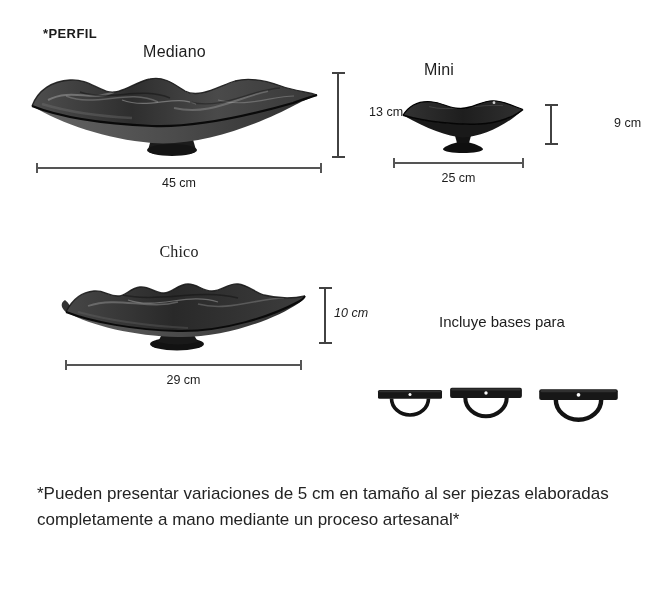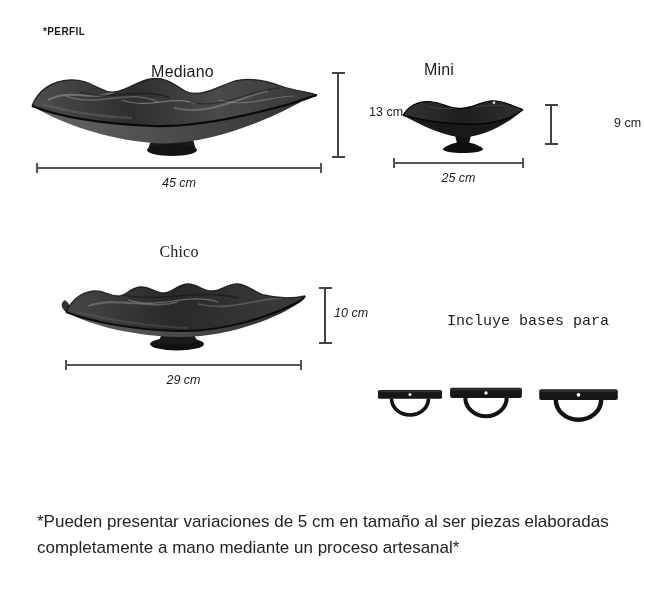--- a/index.html
+++ b/index.html
@@ -6,42 +6,42 @@
   body{
     width:645px;height:603px;
     background:#ffffff;
     font-family:"Liberation Sans","DejaVu Sans",sans-serif;
     color:#1f1f1f;
     position:relative;
     overflow:hidden;
   }
   .abs{position:absolute;}
   .title{font-size:16px;color:#1d1d1d;text-align:center;letter-spacing:.2px;}
-  .profile{font-size:10px;font-weight:600;letter-spacing:.4px;color:#1a1a1a;}
+  .profile{font-size:13px;font-weight:600;letter-spacing:.4px;color:#1a1a1a;}
   .dim-label{font-size:12.5px;color:#1c1c1c;white-space:nowrap;}
-  .dim-label.center{text-align:center;font-style:italic;}
+  .dim-label.center{text-align:center;}
   
   .vline{position:absolute;width:2px;background:#424242;}
   .vline .cap{position:absolute;left:-5.5px;width:13px;height:2px;background:#424242;}
   .vline .cap.t{top:0;}
   .vline .cap.b{bottom:0;}
   .hline{position:absolute;height:2px;background:#555555;}
   .hline .cap{position:absolute;top:-4px;width:2px;height:10px;background:#555555;}
   .hline .cap.l{left:0;}
   .hline .cap.r{right:0;}
   .note{font-size:15px;line-height:18px;text-align:center;color:#1d1d1d;}
   .disclaimer{font-size:17px;line-height:26px;color:#232323;white-space:nowrap;}
   svg{display:block;}
 </style>
 </head>
 <body>
 
 <div class="abs profile" style="left:43px;top:26px;">*PERFIL</div>
 
-<div class="abs title" style="left:130px;top:43px;width:105px;margin-top:20px;">Mediano</div>
+<div class="abs title" style="left:122px;top:43px;width:105px;">Mediano</div>
 
 <div class="abs" style="left:22px;top:76px;width:300px;height:82px;">
   <svg width="300" height="82" viewBox="0 0 300 82" preserveAspectRatio="none">
     <defs>
       <linearGradient id="mg-inner" x1="0" y1="0" x2="1" y2="0">
         <stop offset="0" stop-color="#4e4e4e"></stop>
           <stop offset="0.35" stop-color="#2e2e2e"></stop>
         <stop offset="0.65" stop-color="#4a4a4a"></stop>
           <stop offset="1" stop-color="#383838"></stop>
       </linearGradient>
@@ -160,21 +160,21 @@
   <span class="cap b"></span>
 </div>
 <div class="abs dim-label" style="left:334px;top:306px;font-style:italic;">10 cm</div>
 
 <div class="hline" style="left:65px;top:364px;width:237px;">
   <span class="cap l"></span>
   <span class="cap r"></span>
 </div>
 <div class="abs dim-label center" style="left:65px;top:373px;width:237px;">29 cm</div>
 
-<div class="abs note" style="left:441px;top:313px;width:174px;font-family:Liberation Mono, monospace;">
+<div class="abs note" style="left:415px;top:313px;width:174px;">
   <div>Incluye bases para</div>
 </div>
 
 <div class="abs" style="left:377px;top:384px;width:66px;height:37px;">
   <svg width="66" height="37" viewBox="0 0 100 56" preserveAspectRatio="none">
     <path d="M22,22 A28 25 0 0 0 78,22" fill="none" stroke="#131313" stroke-width="5.5"></path>
     <rect x="1.5" y="9" width="97" height="13.5" rx="2.5" fill="#171717"></rect>
     <rect x="3" y="10" width="94" height="2.6" rx="1.3" fill="#4a4a4a" opacity="0.5"></rect>
     <circle cx="50" cy="16" r="2.3" fill="#fafafa"></circle>
   </svg>
@@ -191,16 +191,16 @@
 
 <div class="abs" style="left:538px;top:382px;width:81px;height:45px;">
   <svg width="81" height="45" viewBox="0 0 100 56" preserveAspectRatio="none">
     <path d="M22,22 A28 25 0 0 0 78,22" fill="none" stroke="#131313" stroke-width="5.5"></path>
     <rect x="1.5" y="9" width="97" height="13.5" rx="2.5" fill="#171717"></rect>
     <rect x="3" y="10" width="94" height="2.6" rx="1.3" fill="#4a4a4a" opacity="0.5"></rect>
     <circle cx="50" cy="16" r="2.3" fill="#fafafa"></circle>
   </svg>
 </div>
 
-<div class="abs disclaimer" style="left:37px;top:481px;margin-top:28px;">
+<div class="abs disclaimer" style="left:37px;top:481px;">
   <div>*Pueden presentar variaciones de 5 cm en tamaño al ser piezas elaboradas</div>
   <div>completamente a mano mediante un proceso artesanal*</div>
 </div>
 
 </body></html>

